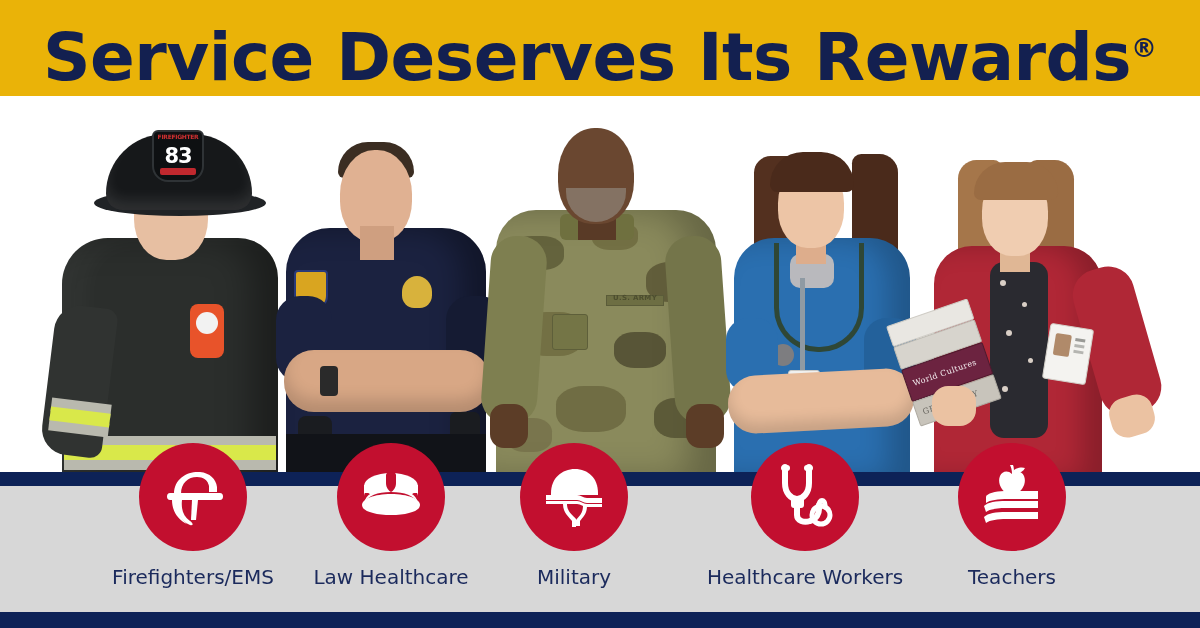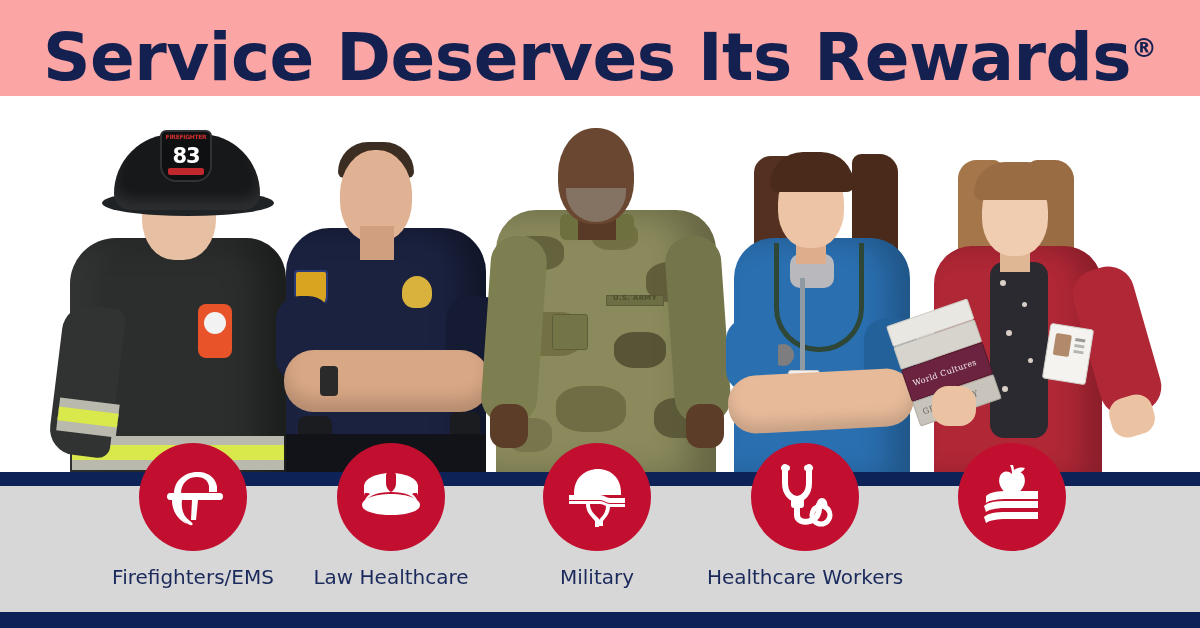--- a/index.html
+++ b/index.html
@@ -4,21 +4,21 @@
 <style>
   html, body {
     margin: 0;
     padding: 0;
     background: #ffffff;
   }
   #stage {
     position: relative;
     width: 1200px;
     height: 628px;
-    background: #fca5a5;
+    background: #eab308;
     overflow: hidden;
     font-family: "Liberation Sans", sans-serif;
   }
 
   
   #headline {
     position: absolute;
     top: 6px;
     left: 0;
     width: 1200px;
@@ -56,21 +56,21 @@
   
   .head {
     position: absolute;
     border-radius: 48% 48% 44% 44%;
   }
   .neck { position: absolute; }
   .torso { position: absolute; border-radius: 34px 34px 6px 6px; }
   .hair { position: absolute; }
 
   
-  #p-fire { left: 56px; width: 250px; height: 382px; }
+  #p-fire { left: 48px; width: 250px; height: 382px; }
   #p-fire .coat {
     position: absolute; left: 14px; bottom: 0; width: 216px; height: 240px;
     background: #2b2e2c; border-radius: 46px 40px 4px 4px;
     box-shadow: inset -26px 0 34px rgba(0,0,0,.35), inset 20px 0 28px rgba(255,255,255,.04);
   }
   #p-fire .stripe-lo {
     position: absolute; left: 16px; bottom: 18px; width: 212px; height: 15px;
     background: #d9e84a; box-shadow: 0 10px 0 #b9b9ae, 0 -9px 0 #b9b9ae;
   }
   #p-fire .sleeve-l {
@@ -565,21 +565,21 @@
           <path d="M8 24 C8 18 18 13 35 13 C52 13 62 18 62 24 L62 27 C62 21 52 17 35 17 C18 17 8 21 8 27 Z" fill="#ffffff"></path>
           <path d="M9 31 C12 24 21 20 35 20 C49 20 58 24 61 31 L9 31 Z" fill="#ffffff"></path>
           <path d="M9 33 C12 27 21 23 35 23 C49 23 58 27 61 33 Z" fill="#c20f2f"></path>
           <path d="M6 36 C6 30 18 25 35 25 C52 25 64 30 64 36 C64 42 52 46 35 46 C18 46 6 42 6 36 Z" fill="#ffffff"></path>
           <path d="M30 6 C30 4 32 3 35 3 C38 3 40 4 40 6 L40 14 C40 19 37 22 35 23 C33 22 30 19 30 14 Z" fill="#c20f2f"></path>
         </svg>
       </div>
       <div class="label">Law Healthcare</div>
     </div>
 
-    <div class="cat" style="left:497px;">
+    <div class="cat" style="left:474px;">
       <div class="circle">
         <svg width="66" height="64" viewBox="0 0 66 64">
           <path d="M10 28 C10 13 21 4 34 4 C47 4 57 13 57 28 L57 30 L10 30 Z" fill="#ffffff"></path>
           <path d="M5 30 L36 30 C40 30 42 33 46 33 L61 33 L61 38 L46 38 C42 38 40 35 36 35 L5 35 Z" fill="#ffffff"></path>
           <path d="M5 36 L36 36 C40 36 42 39 46 39 L61 39 L61 42 L46 42 C42 42 40 39 36 39 L5 39 Z" fill="#ffffff"></path>
           <path d="M22 39 C22 48 28 52 31 56 L31 62 L35 62 L35 54 C32 50 26 47 26 39 Z" fill="#ffffff"></path>
           <path d="M42 41 C42 49 37 52 35 55 L35 61 L39 61 L39 56 C42 52 46 49 46 41 Z" fill="#ffffff"></path>
         </svg>
       </div>
       <div class="label">Military</div>
@@ -605,17 +605,18 @@
         <svg width="68" height="66" viewBox="0 0 68 66">
           <path d="M34 10 C30 6 24 7 22 12 C19 19 24 28 31 30 C32.5 30.5 35.5 30.5 37 30 C44 28 49 19 46 12 C44 7 38 6 34 10 Z" fill="#ffffff"></path>
           <path d="M34 10 C34 6 33 3 32 1 L35 1 C36 3 36 7 36 10 Z" fill="#ffffff"></path>
           <path d="M36 6 C40 3 45 3 47 4 C45 8 41 10 36 9 Z" fill="#ffffff"></path>
           <path d="M8 32 C12 28 20 27 30 27 L60 27 L60 33 L30 33 C22 33 14 34 10 37 Z" fill="#ffffff"></path>
           <path d="M8 33 L8 39 C12 36 20 35 30 35 L60 35 L60 29 L30 29 C20 29 12 30 8 33 Z" fill="#ffffff"></path>
           <path d="M6 42 C10 38 18 37 28 37 L60 37 L60 44 L28 44 C20 44 12 45 8 48 Z" fill="#ffffff"></path>
           <path d="M6 53 C10 49 18 48 28 48 L60 48 L60 55 L28 55 C20 55 12 56 8 59 Z" fill="#ffffff"></path>
         </svg>
       </div>
+      <div class="label">Teachers</div>
     </div>
 
   </div>
 
 </div>
 
 </body></html>

